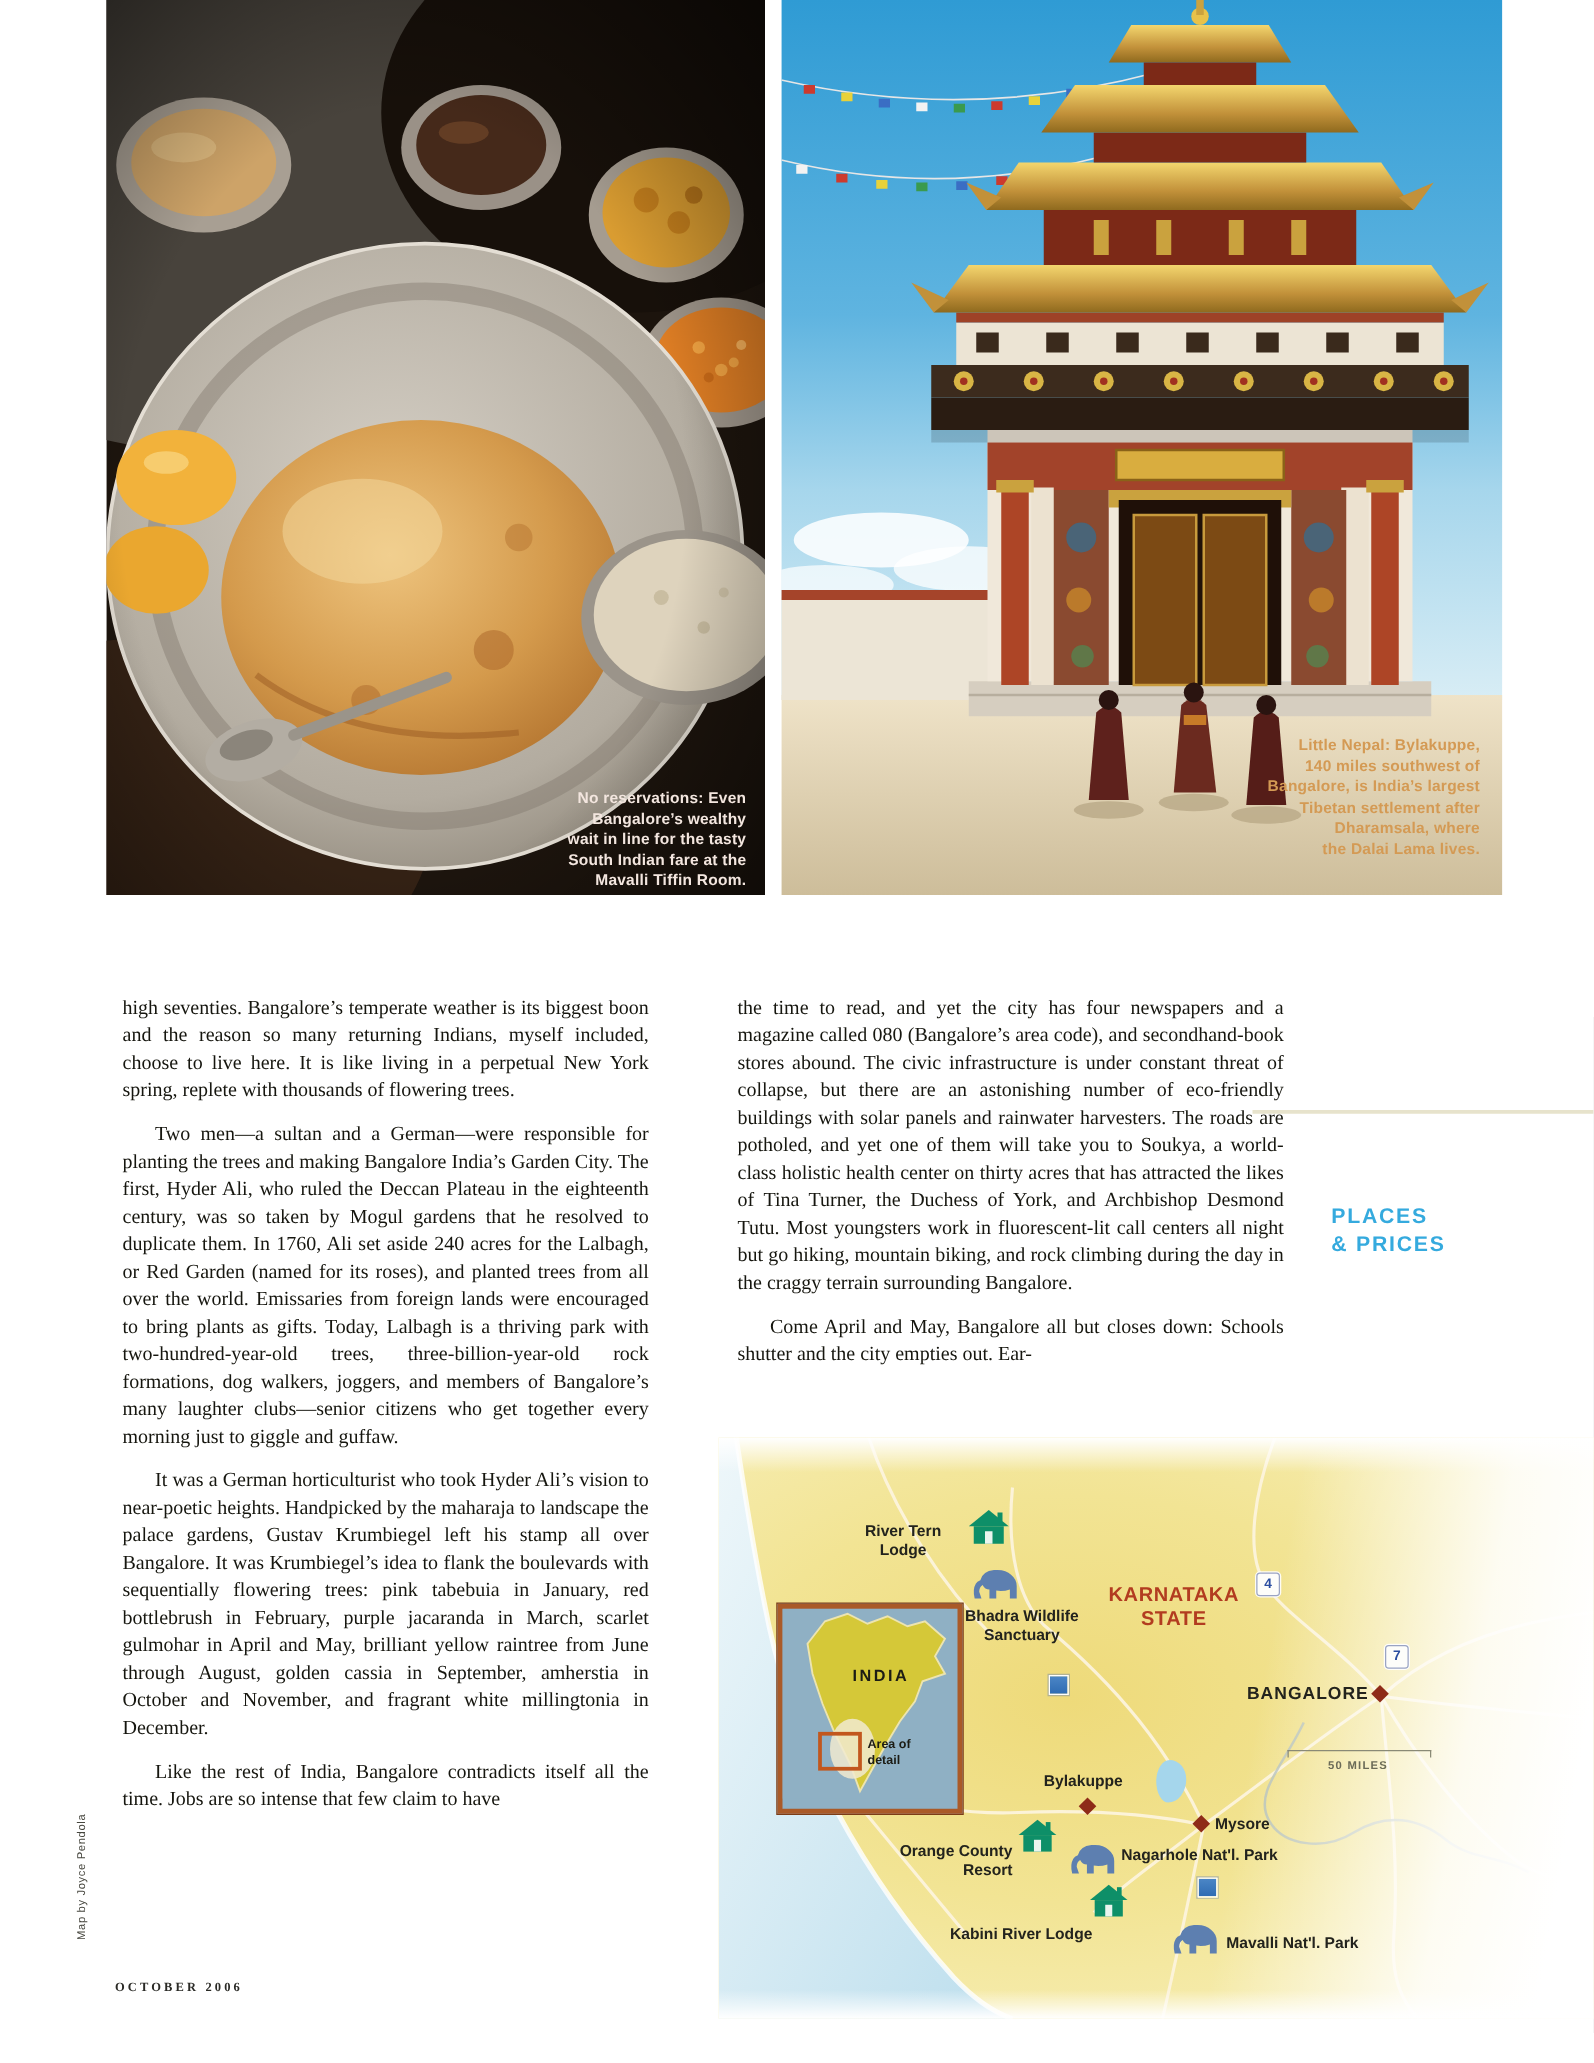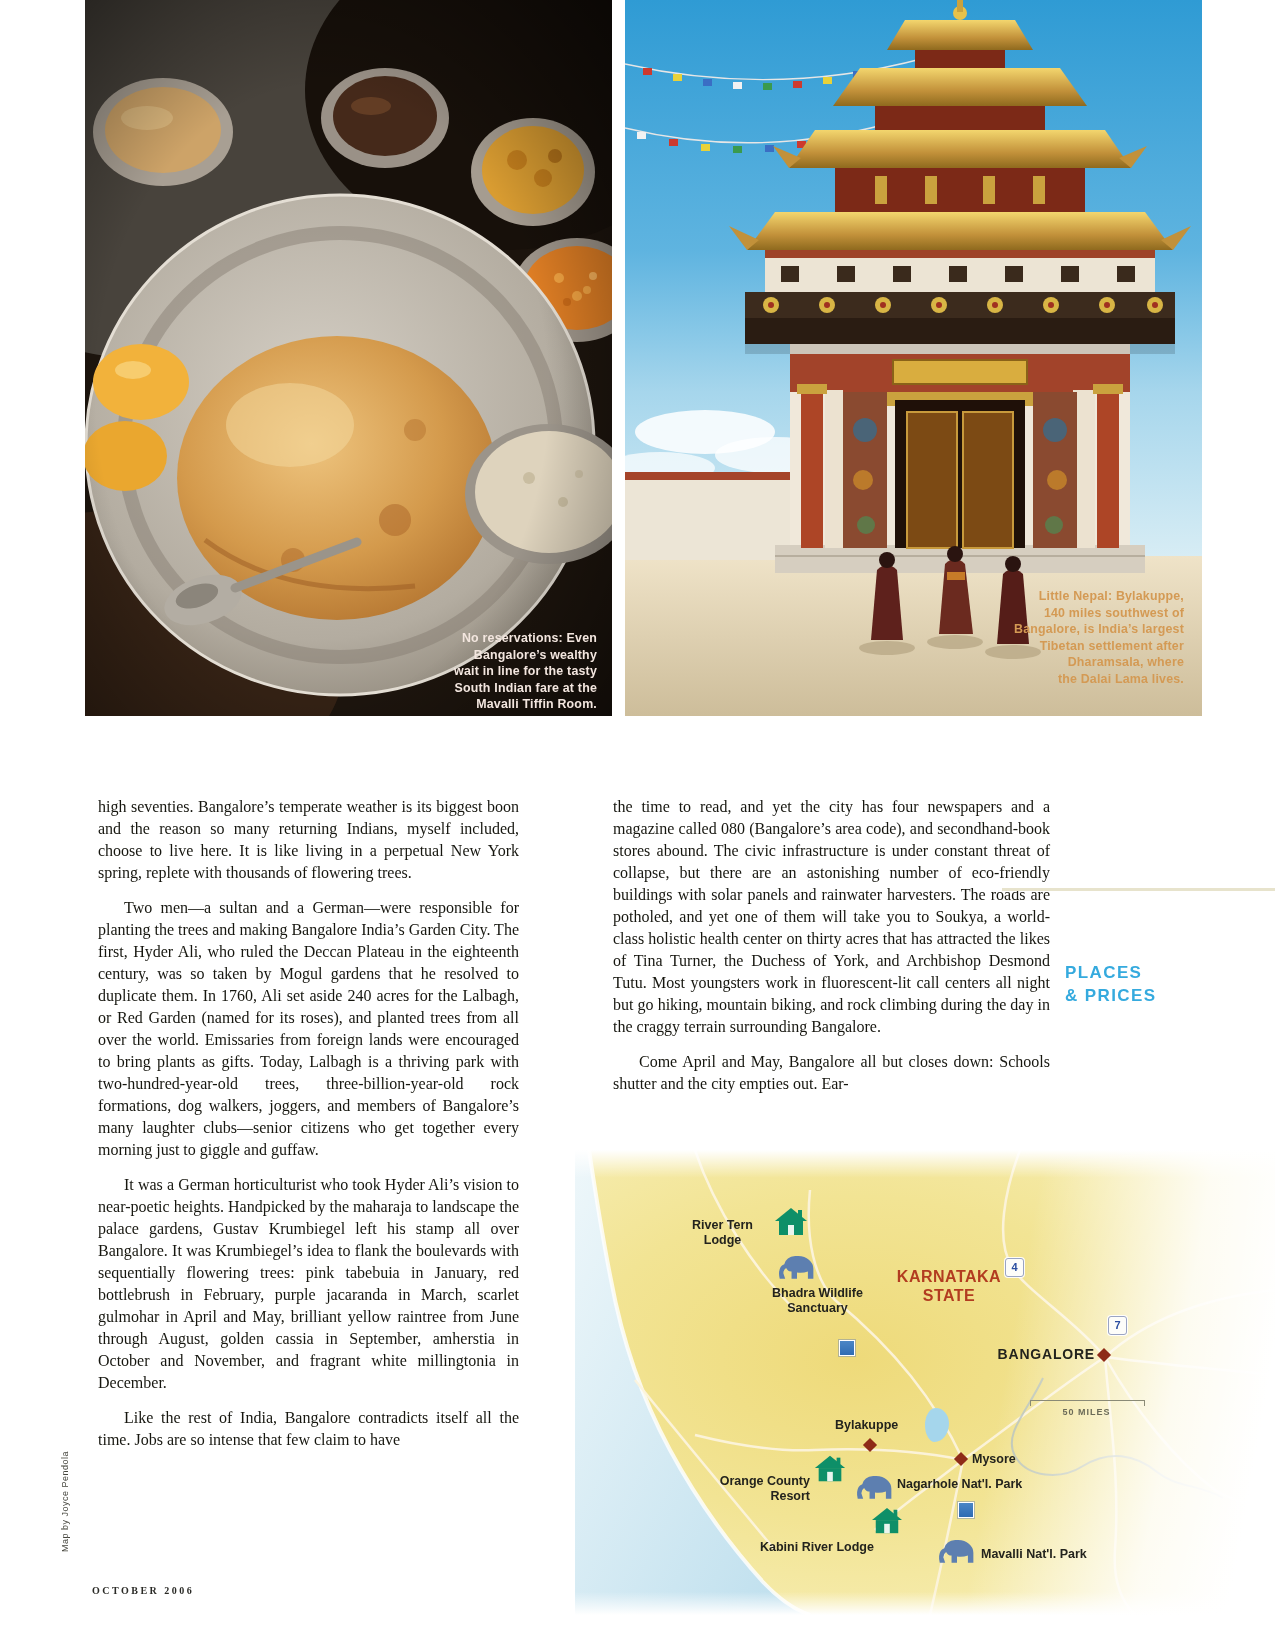--- a/index.html
+++ b/index.html
@@ -10,21 +10,21 @@
   #photo-food{left:85px;width:527px;}
   #photo-temple{left:625px;width:577px;}
   .caption{position:absolute;white-space:pre-line;text-align:right;
            font:bold 12.4px/16.5px "Liberation Sans",sans-serif;letter-spacing:.2px;}
   .cap-food{right:15px;top:630px;color:#f3e6df;}
   .cap-temple{right:18px;top:588px;color:#d49a54;}
   
   .col{position:absolute;top:783px;font:16px/22px "Liberation Serif",serif;
        color:#16160f;text-align:justify;}
   #col1{left:85px;width:447px;}
-  #col2{left:600px;width:463px;font-family:Liberation Serif, serif;}
+  #col2{left:577px;width:463px;font-family:Liberation Serif, serif;}
   .col p{margin:13px;text-indent:26px;}
   .col p.noindent{text-indent:0;}
   
   #sidebar-rule{position:absolute;left:1002px;top:888px;width:273px;height:3px;background:#e7e3cc;}
   #sidebar{position:absolute;left:1065px;top:962px;width:142px;}
   .sb-title{font-weight:bold;font-size:17px;line-height:1.35;letter-spacing:1.4px;
             color:#35aade;white-space:pre-line;}
   .sb-body{margin-top:11px;font-weight:bold;font-size:12.5px;line-height:1.82;
            color:#23231f;white-space:pre-line;}
   
@@ -383,31 +383,42 @@
 
     <span class="shield" style="left:430px;top:108px">4</span>
     <span class="shield" style="left:533px;top:166px">7</span>
     <span class="bluesq" style="left:264px;top:190px"></span>
     <span class="bluesq" style="left:383px;top:352px"></span>
 
     <div class="maplabel" style="left:100px;top:68px;width:95px;text-align:center">River Tern
 Lodge</div>
     <div class="maplabel" style="left:185px;top:136px;width:115px;text-align:center">Bhadra Wildlife
 Sanctuary</div>
-    <div class="maplabel karnataka" style="left:309px;top:118px;width:130px">KARNATAKA
+    <div class="maplabel karnataka" style="left:299px;top:118px;width:130px">KARNATAKA
 STATE</div>
     <div class="maplabel bangalore" style="left:400px;top:196px;width:120px;text-align:right">BANGALORE</div>
     <div class="maplabel" style="left:260px;top:268px;width:100px;text-align:left">Bylakuppe</div>
     <div class="maplabel" style="left:397px;top:302px">Mysore</div>
     <div class="maplabel" style="left:110px;top:324px;width:125px;text-align:right">Orange County
 Resort</div>
     <div class="maplabel" style="left:322px;top:327px">Nagarhole Nat'l. Park</div>
     <div class="maplabel" style="left:185px;top:390px">Kabini River Lodge</div>
     <div class="maplabel" style="left:406px;top:397px">Mavalli Nat'l. Park</div>
 
     <div class="scalebar" style="left:455px;top:250px;width:113px"></div>
     <div class="scaletext" style="left:455px;top:257px;width:113px">50 MILES</div>
 
+    <div class="inset">
+      <svg width="132" height="152" viewBox="0 0 132 152">
+        <rect width="132" height="152" fill="#8fb0c4"></rect>
+        <path d="M20,28 L34,10 L52,4 L68,12 L84,6 L100,14 L114,10 L130,24 L122,38 L130,52 L112,58 L106,74 L94,90 L82,110 L72,128 L62,146 L54,124 L42,100 L32,76 L24,52 Z" fill="#d5c838" stroke="#ece4b0" stroke-width="1.5"></path>
+        <ellipse cx="56" cy="112" rx="18" ry="24" fill="#f1ead0" opacity=".85"></ellipse>
+        <rect x="30" y="100" width="32" height="28" fill="none" stroke="#c2571d" stroke-width="3"></rect>
+      </svg>
+      <div class="inset-label" style="left:56px;top:46px;font-size:13px;letter-spacing:2px">INDIA</div>
+      <div class="inset-label" style="left:68px;top:102px;font-size:10px;line-height:1.3">Area of
+detail</div>
+    </div>
   </div>
 
   <div id="footer">OCTOBER 2006</div>
   <div id="credit">Map by Joyce Pendola</div>
 </div>
 
 </body></html>

